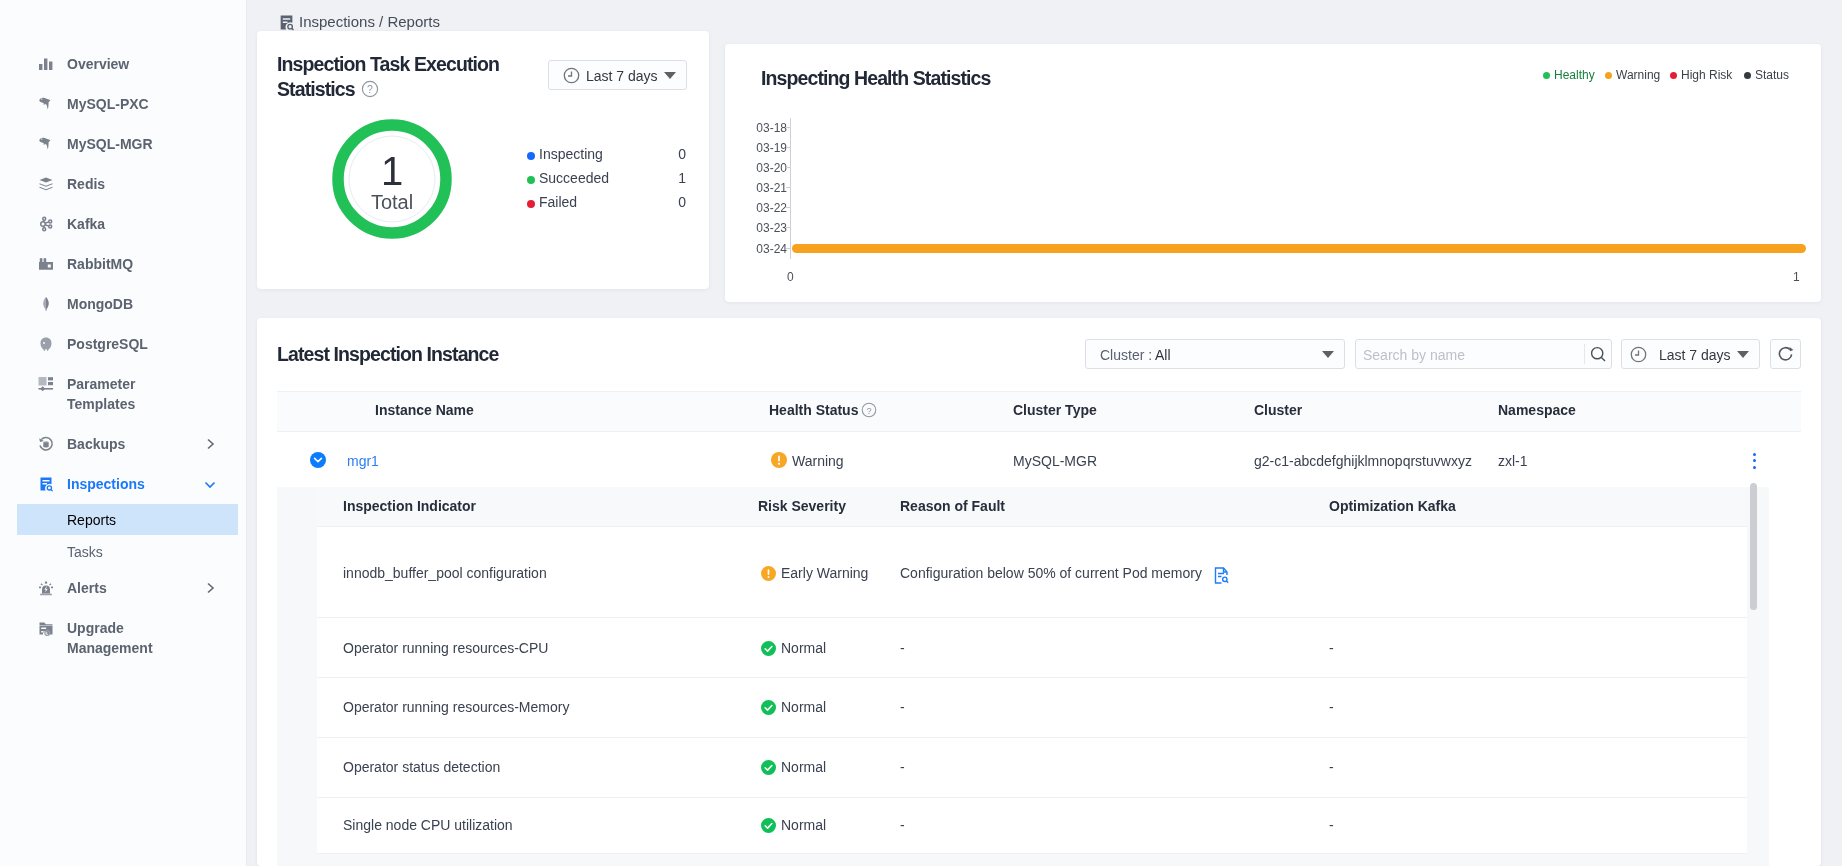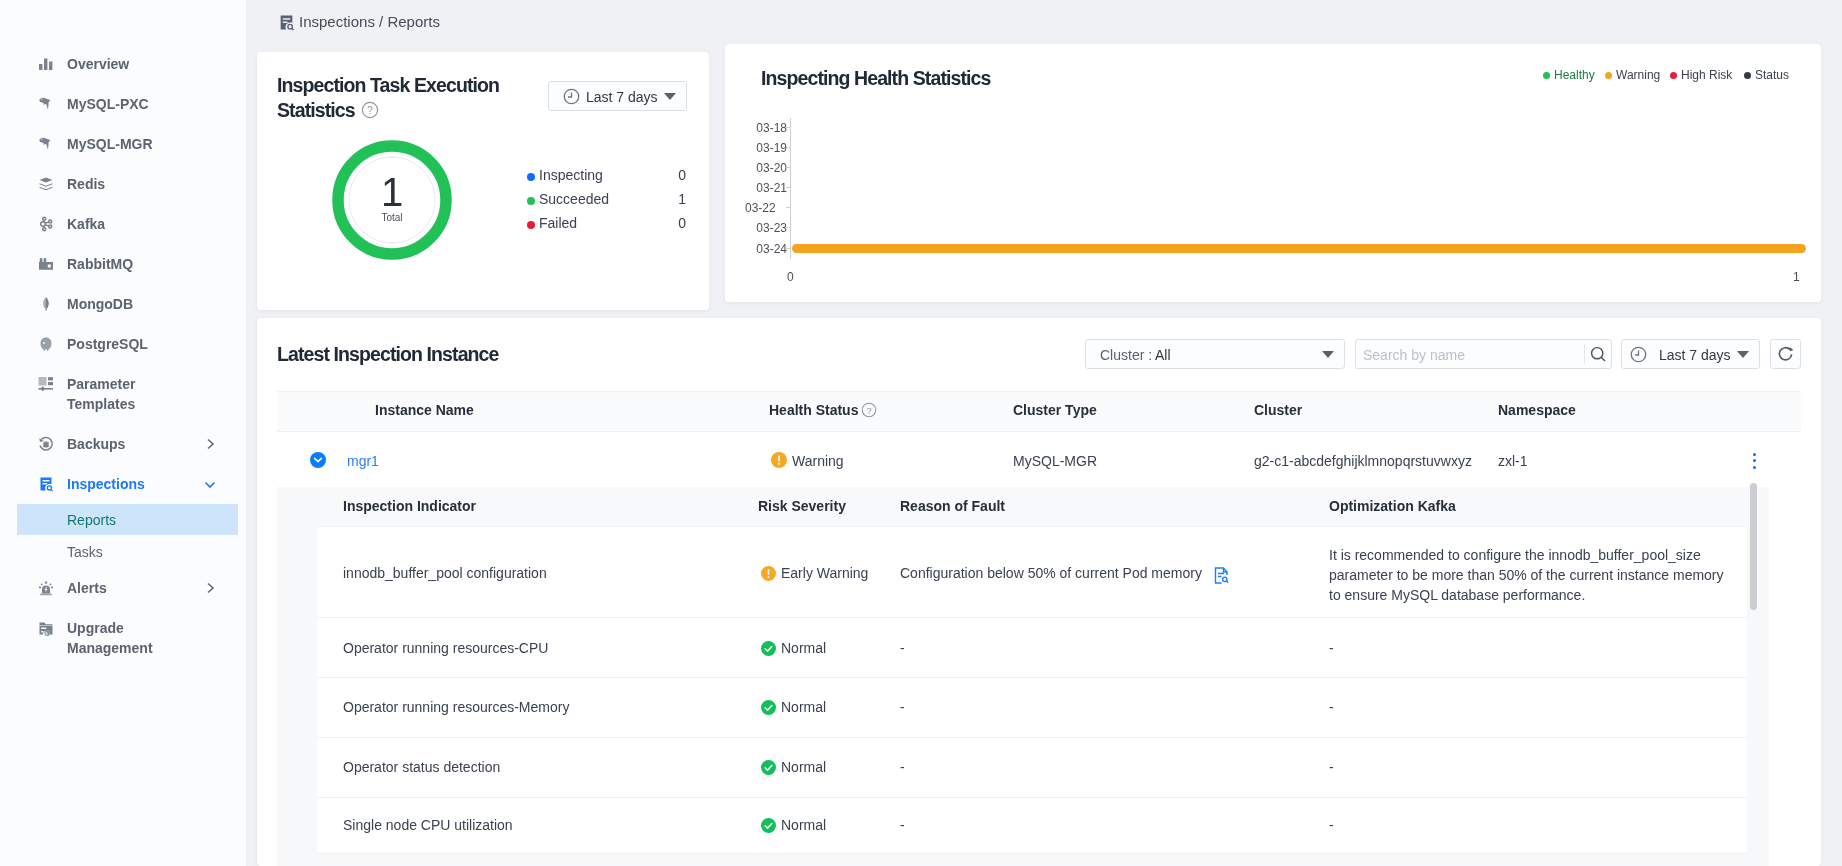--- a/index.html
+++ b/index.html
@@ -11,21 +11,21 @@
   .mi { position:absolute; left:38px; height:20px; line-height:20px;
     font-size:14px; font-weight:bold; color:#5b6370; white-space:nowrap; }
   .mi svg { position:absolute; left:0; top:2px; }
   .mi .t { position:absolute; left:29px; top:0; }
   .chev { position:absolute; }
   #repsel { position:absolute; left:17px; top:504px; width:221px; height:31px;
     background:#cee4fb; }
   .sub { position:absolute; left:67px; font-size:14px; height:20px; line-height:20px; }
   .card { position:absolute; background:#fff; border-radius:4px;
     box-shadow:0 1px 4px rgba(30,40,60,0.06); }
-  #card1 { left:257px; top:52px; width:452px; height:258px; }
+  #card1 { left:257px; top:31px; width:452px; height:258px; }
   #card2 { left:725px; top:44px; width:1096px; height:258px; }
   #card3 { left:257px; top:318px; width:1564px; height:548px; }
   .ctitle { position:absolute; font-size:19.5px; font-weight:bold; color:#222936; letter-spacing:-0.9px; }
   .selbox { position:absolute; height:30px; background:#fcfdfe;
     border:1px solid #dcdfe6; border-radius:3px; }
   .caret { position:absolute; width:0; height:0; border-left:6px solid transparent;
     border-right:6px solid transparent; border-top:7px solid #5c6166; }
   .legdot { position:absolute; border-radius:50%; }
   .txt { position:absolute; white-space:nowrap; }
   .hdrtxt { font-size:14px; font-weight:bold; color:#272e3b; }
@@ -136,21 +136,21 @@
       <path d="M2.5 1.5 H13.5 V8.2 A4.6 4.6 0 0 0 7.6 14.5 H2.5 Z M4.5 4 h7 v1.4 h-7 Z M4.5 7 h4.5 v1.4 h-4.5 Z" fill-rule="evenodd"></path>
       <circle cx="11.4" cy="11.9" r="2.1" fill="none" stroke="#1a78f9" stroke-width="1.3"></circle>
       <path d="M12.9 13.4 L14.6 15.1" stroke="#1a78f9" stroke-width="1.3"></path>
     </svg>
     <span class="t">Inspections</span>
   </div>
   <svg class="chev" style="left:204px; top:479px;" width="12" height="12" viewBox="0 0 12 12" fill="none" stroke="#1a78f9" stroke-width="1.6">
       <path d="M1.5 3.5 L6 8 L10.5 3.5"></path>
     </svg>
   <div id="repsel"></div>
-  <div class="sub" style="top:510px; color:#0f766e;">Reports</div>
+  <div class="sub" style="top:510px; color:#000000;">Reports</div>
   <div class="sub" style="top:542px; color:#5b6370;">Tasks</div>
 
   <div class="mi" style="top:578px;">
     <svg width="16" height="16" viewBox="0 0 16 16" fill="#7b828e">
       <path d="M4 13.5 V9.8 A4 4.2 0 0 1 12 9.8 V13.5 Z M8.6 6.3 L6.5 9.8 H7.9 L7.2 12.6 L9.6 8.9 H8.1 L8.9 6.3 Z" fill-rule="evenodd"></path>
       <path d="M2.6 13.5 H13.4 L14.2 15.2 H1.8 Z" fill="#9aa0ab"></path>
       <rect x="6.9" y="1.6" width="2.2" height="2"></rect>
       <path d="M3.4 3.3 L4.9 4.7 L4.1 5.6 L2.5 4.2 Z"></path>
       <path d="M12.6 3.3 L11.1 4.7 L11.9 5.6 L13.5 4.2 Z"></path>
       <rect x="1" y="6.6" width="2" height="1.6"></rect>
@@ -193,21 +193,21 @@
     <path d="M8.5 4.5 L8.5 9 L5 9"></path>
   </svg>
   <div class="txt" style="left:329px; top:37px; font-size:14px; color:#33383f;">Last 7 days</div>
   <div class="caret" style="left:407px; top:41px;"></div>
 
   <svg class="abs" style="left:75px; top:88px;" width="120" height="120" viewBox="0 0 120 120">
     <circle cx="60" cy="60" r="54" fill="none" stroke="#21c158" stroke-width="11.5"></circle>
     <circle cx="60" cy="60" r="43" fill="#fff" stroke="#e9ebef" stroke-width="1"></circle>
   </svg>
   <div class="txt" style="left:75px; top:118px; width:120px; text-align:center; font-size:40px; color:#2b303a;">1</div>
-  <div class="txt" style="left:75px; top:160px; width:120px; text-align:center; font-size:10px; color:#4b515c;">Total</div>
+  <div class="txt" style="left:75px; top:160px; width:120px; text-align:center; font-size:20px; color:#4b515c;">Total</div>
 
   <div class="legdot" style="left:270px; top:121px; width:8px; height:8px; background:#1569fe;"></div>
   <div class="txt body14" style="left:282px; top:115px;">Inspecting</div>
   <div class="txt body14" style="left:409px; top:115px; width:20px; text-align:right;">0</div>
   <div class="legdot" style="left:270px; top:145px; width:8px; height:8px; background:#21c158;"></div>
   <div class="txt body14" style="left:282px; top:139px;">Succeeded</div>
   <div class="txt body14" style="left:409px; top:139px; width:20px; text-align:right;">1</div>
   <div class="legdot" style="left:270px; top:169px; width:8px; height:8px; background:#e61d37;"></div>
   <div class="txt body14" style="left:282px; top:163px;">Failed</div>
   <div class="txt body14" style="left:409px; top:163px; width:20px; text-align:right;">0</div>
@@ -222,21 +222,21 @@
   <div class="txt" style="left:891px; top:24px; font-size:12px; color:#3c414b;">Warning</div>
   <div class="legdot" style="left:945px; top:28px; width:7px; height:7px; background:#e61d37;"></div>
   <div class="txt" style="left:956px; top:24px; font-size:12px; color:#3c414b;">High Risk</div>
   <div class="legdot" style="left:1019px; top:28px; width:7px; height:7px; background:#343a41;"></div>
   <div class="txt" style="left:1030px; top:24px; font-size:12px; color:#3c414b;">Status</div>
 
   <div class="txt" style="left:20px; top:77px; width:42px; text-align:right; font-size:12px; color:#4b5058;">03-18</div>
   <div class="txt" style="left:20px; top:97px; width:42px; text-align:right; font-size:12px; color:#4b5058;">03-19</div>
   <div class="txt" style="left:20px; top:117px; width:42px; text-align:right; font-size:12px; color:#4b5058;">03-20</div>
   <div class="txt" style="left:20px; top:137px; width:42px; text-align:right; font-size:12px; color:#4b5058;">03-21</div>
-  <div class="txt" style="left:20px; top:157px; width:42px; text-align:left; font-size:12px; color:#4b5058;">03-22</div>
+  <div class="txt" style="left:20px; top:157px; width:42px; text-align:right; font-size:12px; color:#4b5058;">03-22</div>
   <div class="txt" style="left:20px; top:177px; width:42px; text-align:right; font-size:12px; color:#4b5058;">03-23</div>
   <div class="txt" style="left:20px; top:198px; width:42px; text-align:right; font-size:12px; color:#4b5058;">03-24</div>
 
   <div class="abs" style="left:65px; top:74px; width:1px; height:141px; background:#ccd0d7;"></div>
 
   <div class="abs" style="left:61px; top:83px; width:4px; height:1px; background:#ccd0d7;"></div>
   <div class="abs" style="left:61px; top:103px; width:4px; height:1px; background:#ccd0d7;"></div>
   <div class="abs" style="left:61px; top:123px; width:4px; height:1px; background:#ccd0d7;"></div>
   <div class="abs" style="left:61px; top:143px; width:4px; height:1px; background:#ccd0d7;"></div>
   <div class="abs" style="left:61px; top:163px; width:4px; height:1px; background:#ccd0d7;"></div>
@@ -328,21 +328,20 @@
     </svg>
     <div class="txt body14" style="left:464px; top:78px;">Early Warning</div>
     <div class="txt body14" style="left:583px; top:78px;">Configuration below 50% of current Pod memory</div>
     <svg class="abs" style="left:897px; top:80px;" width="15" height="17" viewBox="0 0 15 17" fill="none" stroke="#1c7df9" stroke-width="1.4">
       <path d="M13 8 V5 L9.5 1 H1.5 V16 H7.5"></path>
       <path d="M9.5 1 V5 H13"></path>
       <path d="M4 6.5 H10 M4 9.5 H7.5"></path>
       <circle cx="10.8" cy="12.3" r="2.2"></circle>
       <path d="M12.4 13.9 L14.2 15.7"></path>
     </svg>
-    <div class="txt body14" style="left:1012px; top:58px; line-height:20px;">It is recommended to configure the innodb_buffer_pool_size<br>parameter to be more than 50% of the current instance memory<br>to ensure MySQL database performance.</div>
     <div class="rowline" style="top:130px;"></div>
 
     <div class="txt body14" style="left:26px; top:153px;">Operator running resources-CPU</div>
     <svg class="abs" style="left:444px; top:154px;" width="15" height="15" viewBox="0 0 16 16">
       <circle cx="8" cy="8" r="8" fill="#10bf58"></circle>
       <path d="M4.4 8.2 L7 10.8 L11.6 5.8" fill="none" stroke="#fff" stroke-width="1.6" stroke-linecap="round" stroke-linejoin="round"></path>
     </svg>
     <div class="txt body14" style="left:464px; top:153px;">Normal</div>
     <div class="txt body14" style="left:583px; top:153px;">-</div>
     <div class="txt body14" style="left:1012px; top:153px;">-</div>

